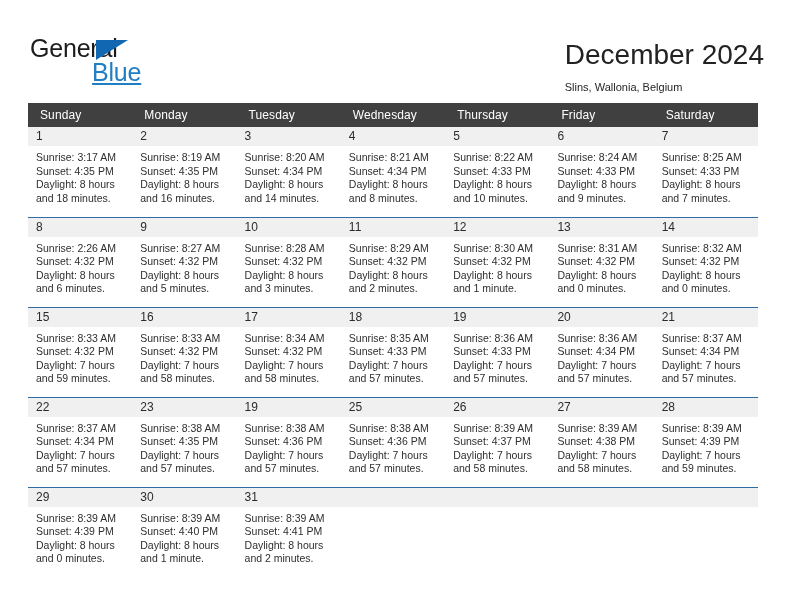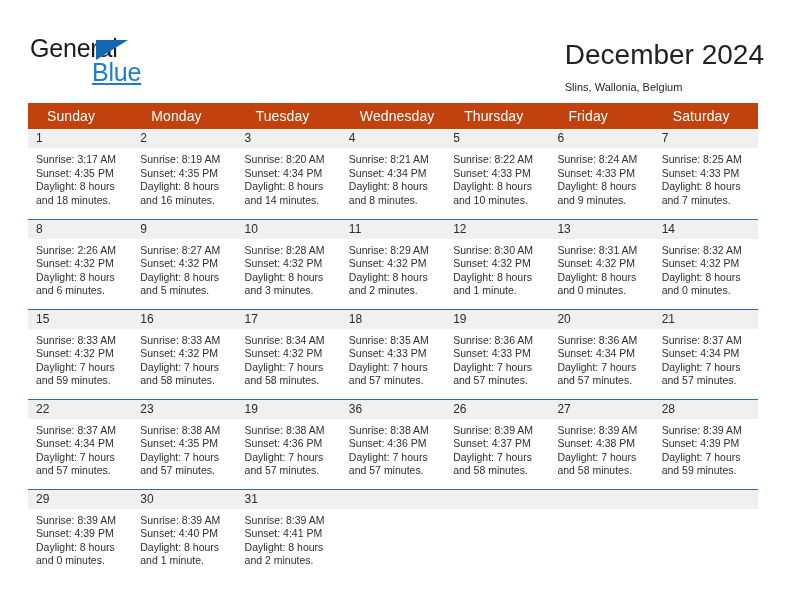--- a/index.html
+++ b/index.html
@@ -92,26 +92,26 @@
     width: 730px;
   }
   table.cal {
     border-collapse: collapse;
     table-layout: fixed;
     width: 730px;
   }
   table.cal col { width: 104.2857px; }
 
   thead th {
-    background: #c2410c;
+    background: #404040;
     color: #ffffff;
-    font-size: 14px;
+    font-size: 12px;
     font-weight: normal;
     text-align: left;
-    padding: 5px 0 5px 19px;
+    padding: 5px 0 5px 12px;
     height: 21px;
     box-sizing: border-box;
     vertical-align: middle;
     letter-spacing: 0.1px;
   }
 
   tbody td {
     vertical-align: top;
     padding: 0;
     height: 90px;
@@ -399,21 +399,21 @@
             <td>
               <div class="daynum">19</div>
               <div class="info">
                 <div>Sunrise: 8:38 AM</div>
                 <div>Sunset: 4:36 PM</div>
                 <div>Daylight: 7 hours</div>
                 <div>and 57 minutes.</div>
               </div>
             </td>
             <td>
-              <div class="daynum">36</div>
+              <div class="daynum">25</div>
               <div class="info">
                 <div>Sunrise: 8:38 AM</div>
                 <div>Sunset: 4:36 PM</div>
                 <div>Daylight: 7 hours</div>
                 <div>and 57 minutes.</div>
               </div>
             </td>
             <td>
               <div class="daynum">26</div>
               <div class="info">

